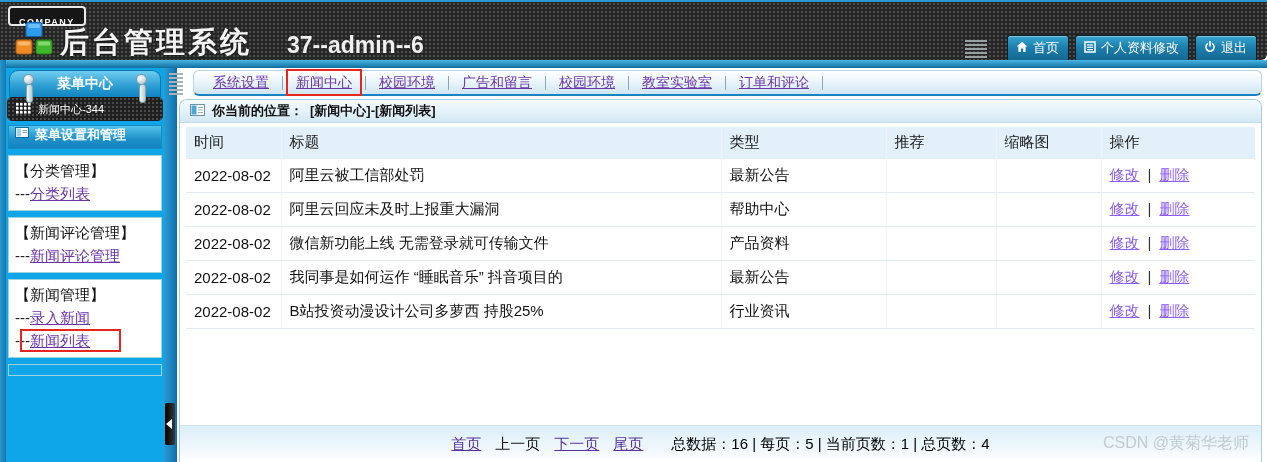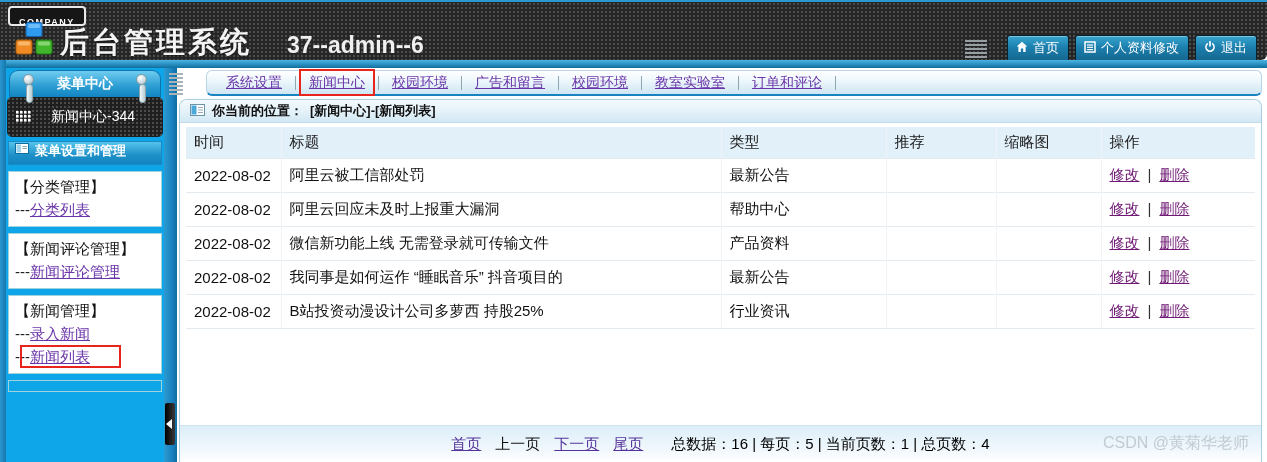--- a/index.html
+++ b/index.html
@@ -37,46 +37,46 @@
   .menu-tab { position:relative; margin:2px 3px 0 3px; height:27px; line-height:25px; text-align:center;
     background:linear-gradient(#6fcdf0 0%,#2f9fd4 55%,#1184c1 100%);
     border:1px solid #0d74ad; border-bottom:none; border-radius:9px 9px 0 0;
     color:#fff; font-size:14px; font-weight:bold; z-index:2; }
   .pin { position:absolute; top:3px; width:11px; height:11px; border-radius:50%;
     background:radial-gradient(circle at 35% 30%, #ffffff 0%, #cfdce1 55%, #93abb4 100%);
     border:1px solid #7e98a2; z-index:4; }
   .pin::after { content:""; position:absolute; left:2px; top:9px; width:5px; height:17px; border-radius:3px;
     background:linear-gradient(90deg,#f1f8fb,#b5cbd3); border:1px solid #8aa4ad; }
   .pin.left { left:13px; } .pin.right { right:13px; }
-  .module-bar { position:relative; margin:0 1px; height:40px; display:flex; align-items:center; gap:20px;
+  .module-bar { position:relative; margin:0 1px; height:24px; display:flex; align-items:center; gap:7px;
     padding-left:9px; border-radius:5px;
     background-color:#1f1f1f;
     background-image: radial-gradient(rgba(120,120,120,.5) 1px, transparent 1.3px);
     background-size:4px 4px;
-    color:#fff; font-size:14px; z-index:1; }
+    color:#fff; font-size:11px; z-index:1; }
   .menu-panel { margin:4px 2px 0 2px; }
   .section-header { height:24px; display:flex; gap:6px; padding-left:6px;
     background:linear-gradient(#54c3ec 0%,#1e90c8 60%,#1184c1 100%);
     border:1px solid #1b89c2; color:#fff; font-size:13px; font-weight:bold; }
   .menu-group { border:1px solid #a0d2de; background:#fff; margin-top:6px; padding:3px 6px 5px 6px; }
   .menu-group-title { font-size:15px; color:#141414; line-height:23px; }
   .menu-link-line { position:relative; font-size:15px; line-height:23px; color:#222; }
   .menu-link-line a { color:#6a35a8; text-decoration:underline; cursor:pointer; }
   .empty-strip { border:1px solid #a0d2de; height:12px; margin-top:6px; }
 
   
   .divider { position:absolute; left:164px; top:68px; width:13px; bottom:0;
     background:linear-gradient(90deg,#2d9ad0 0%,#1982c0 60%,#0f6da4 100%); }
   .divider-handle { position:absolute; left:1px; top:335px; width:10px; height:42px;
     background:linear-gradient(90deg,#000,#3a3a3a); border-radius:2px; cursor:pointer; }
   .divider-handle::after { content:""; position:absolute; left:1px; top:16px;
     border-top:5px solid transparent; border-bottom:5px solid transparent; border-right:6px solid #fff; }
 
   
-  .main { position:absolute; left:177px; top:68px; right:0; bottom:0;padding-left:13px; }
+  .main { position:absolute; left:177px; top:68px; right:0; bottom:0; }
   .nav-grip { position:absolute; left:-8px; top:5px; display:flex; flex-direction:column; gap:2px; }
   .nav-grip i { display:block; width:14px; height:2px; background:#aab2b6; }
   .navbar { margin:2px 5px 0 16px; height:26px; display:flex; align-items:center; padding-left:6px;
     background:linear-gradient(#ffffff 0%,#eef7fc 40%,#cfe6f3 100%);
     border:1px solid #b7d5e5; border-bottom:2px solid #1982c0; border-radius:6px; }
   .nav-item { position:relative; margin:0 13px; font-size:14px; }
   .nav-item a { color:#6a35a8; text-decoration:underline; cursor:pointer; white-space:nowrap; }
   .nav-sep { width:1px; height:14px; background:#8fa6b2; }
   .red-frame { position:absolute; border:2px solid #e8251c; pointer-events:none; z-index:9; }
   .nav-red { left:-10px; right:-10px; top:-5px; bottom:-4px; }
@@ -89,21 +89,21 @@
     border-bottom:1px solid #c2dcea; font-size:13px; font-weight:bold; color:#111; }
 
   table.news { width:calc(100% - 12px); margin:4px 6px 0 6px; border-collapse:collapse; font-size:15px; }
   table.news th { text-align:left; font-weight:normal; color:#222; background:#e2f0fa;
     padding:6px 8px; border-right:1px solid #eef4f8; }
   table.news td { padding:7px 8px; color:#111; border-right:1px solid #f0f4f7; border-top:1px solid #e4ebf0; }
   table.news tr > *:last-child { border-right:none; }
   table.news tbody tr:last-child td { border-bottom:1px solid #e4ebf0; }
   .col-time{width:95px;} .col-title{width:440px;} .col-type{width:165px;}
   .col-rec{width:110px;} .col-thumb{width:105px;}
-  .action a { color:#701a75; text-decoration:underline; cursor:pointer; }
+  .action a { color:#8b5cf6; text-decoration:underline; cursor:pointer; }
   .action .bar { color:#333; margin:0 8px; }
 
   .pagination { position:absolute; left:0; right:0; bottom:0; height:37px;
     display:flex; align-items:center; justify-content:center; gap:14px;
     background:linear-gradient(#dceef8 0%,#f2f9fd 70%,#ffffff 100%);
     border-top:1px solid #cfe3ef; font-size:15px; color:#111; }
   .pagination a { color:#55339a; text-decoration:underline; cursor:pointer; }
   .pagination .plain { color:#111; }
   .page-summary { margin-left:14px; color:#000; }
   .watermark { position:absolute; right:12px; bottom:8px; font-size:16px; color:#c2cbd2; }

